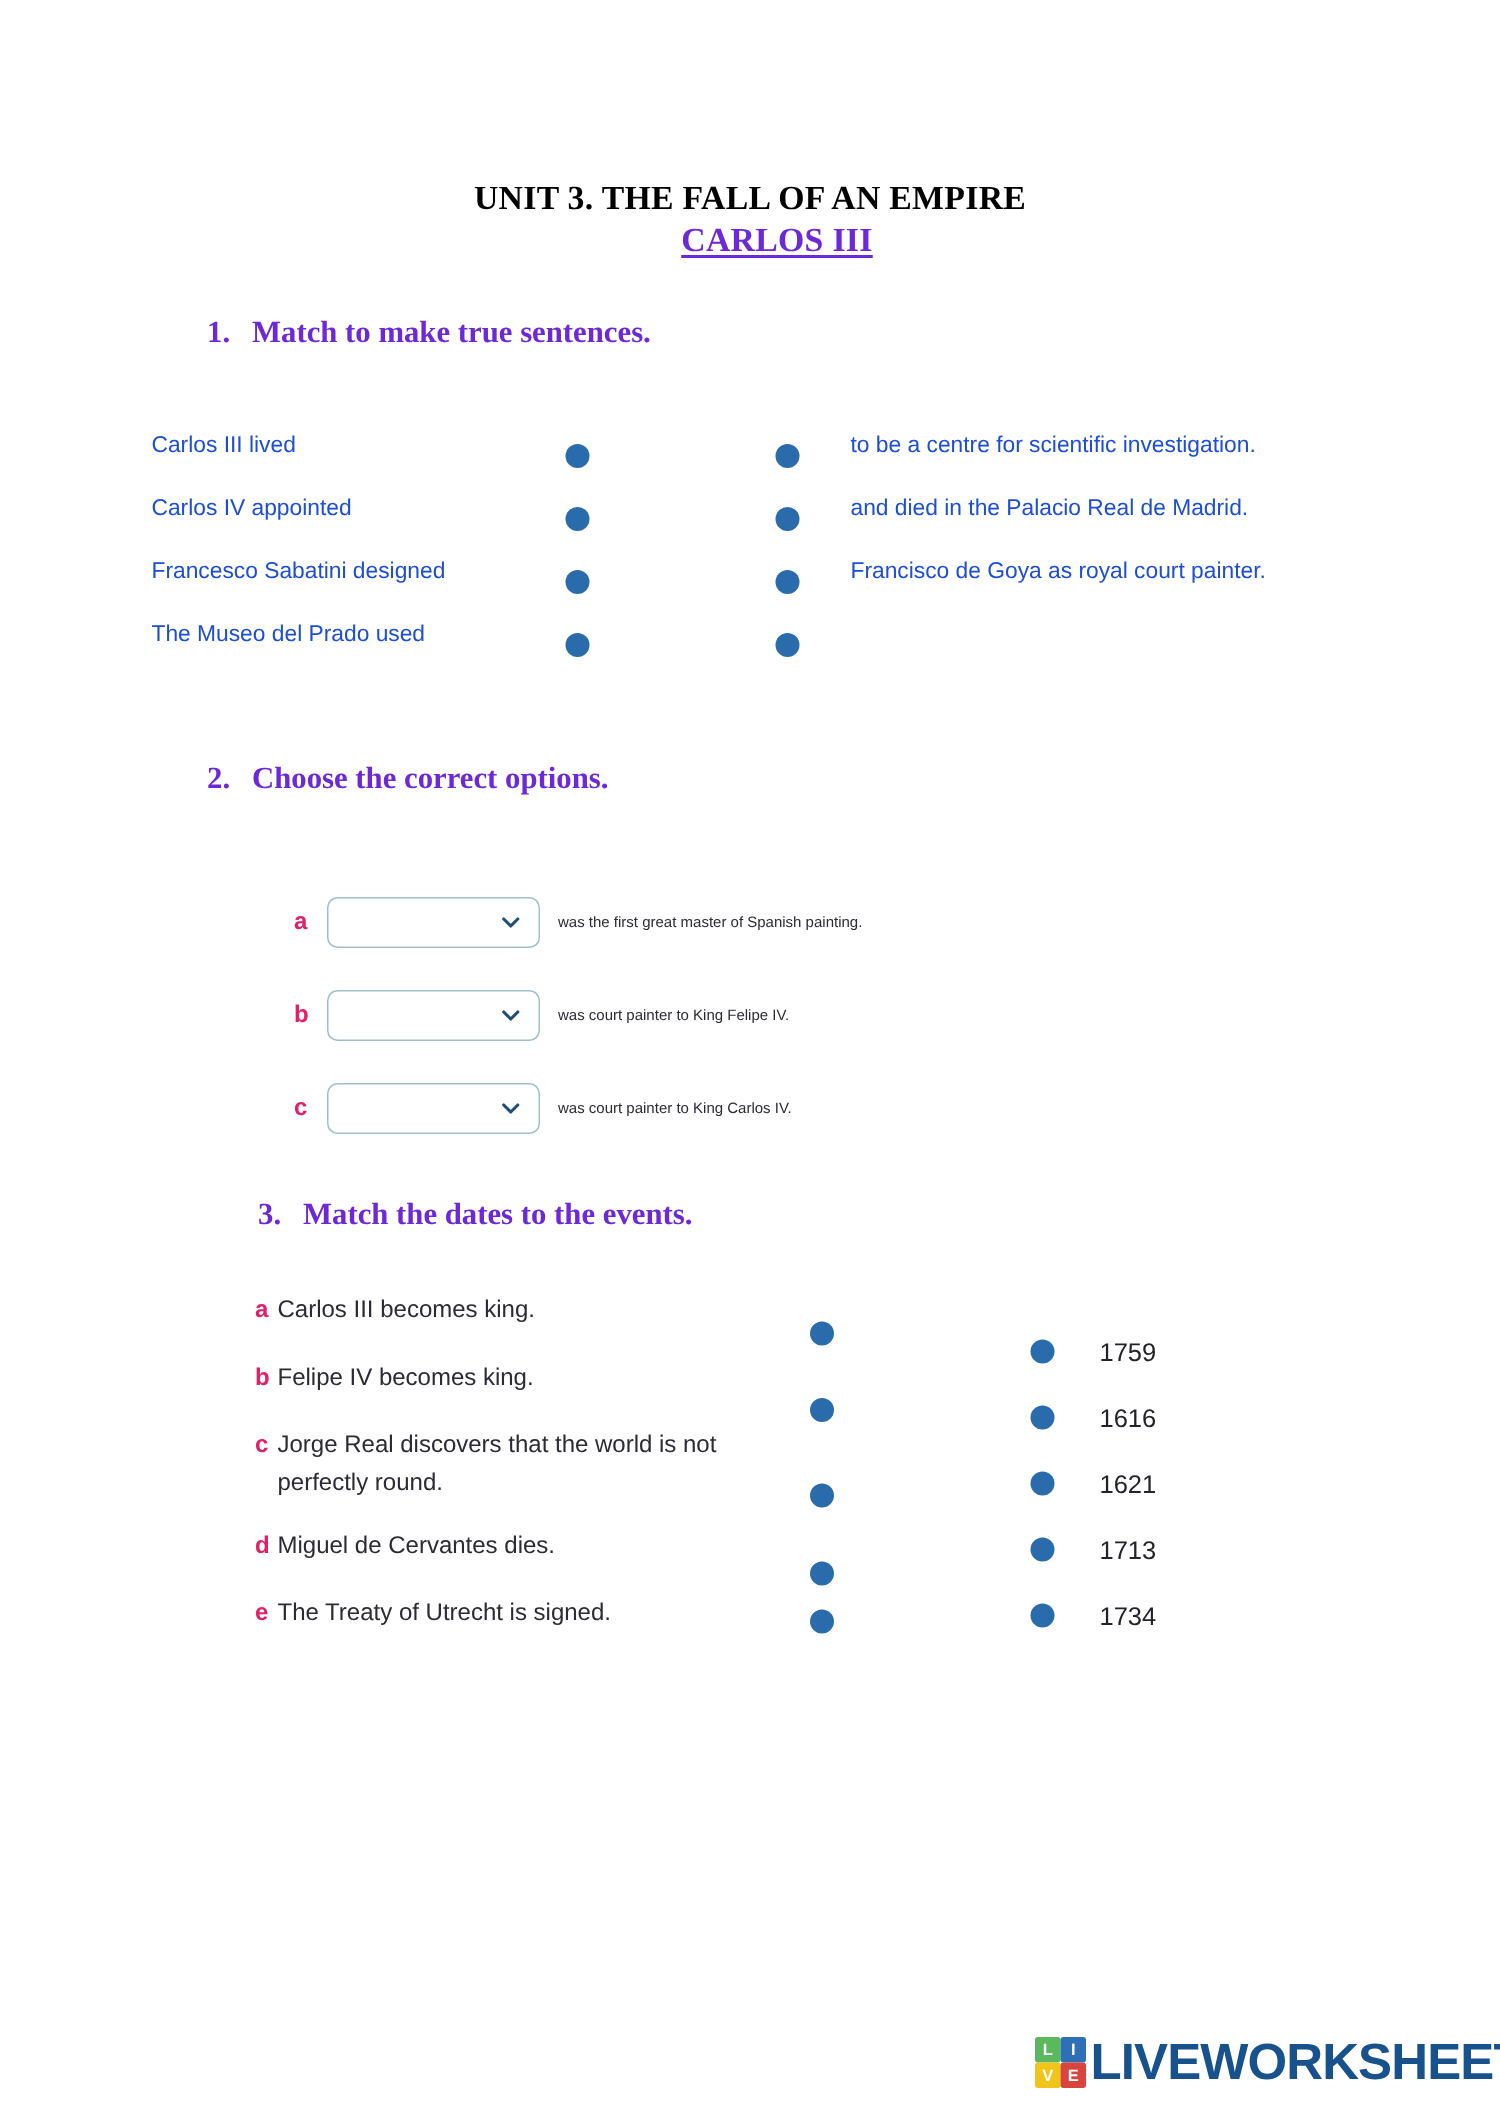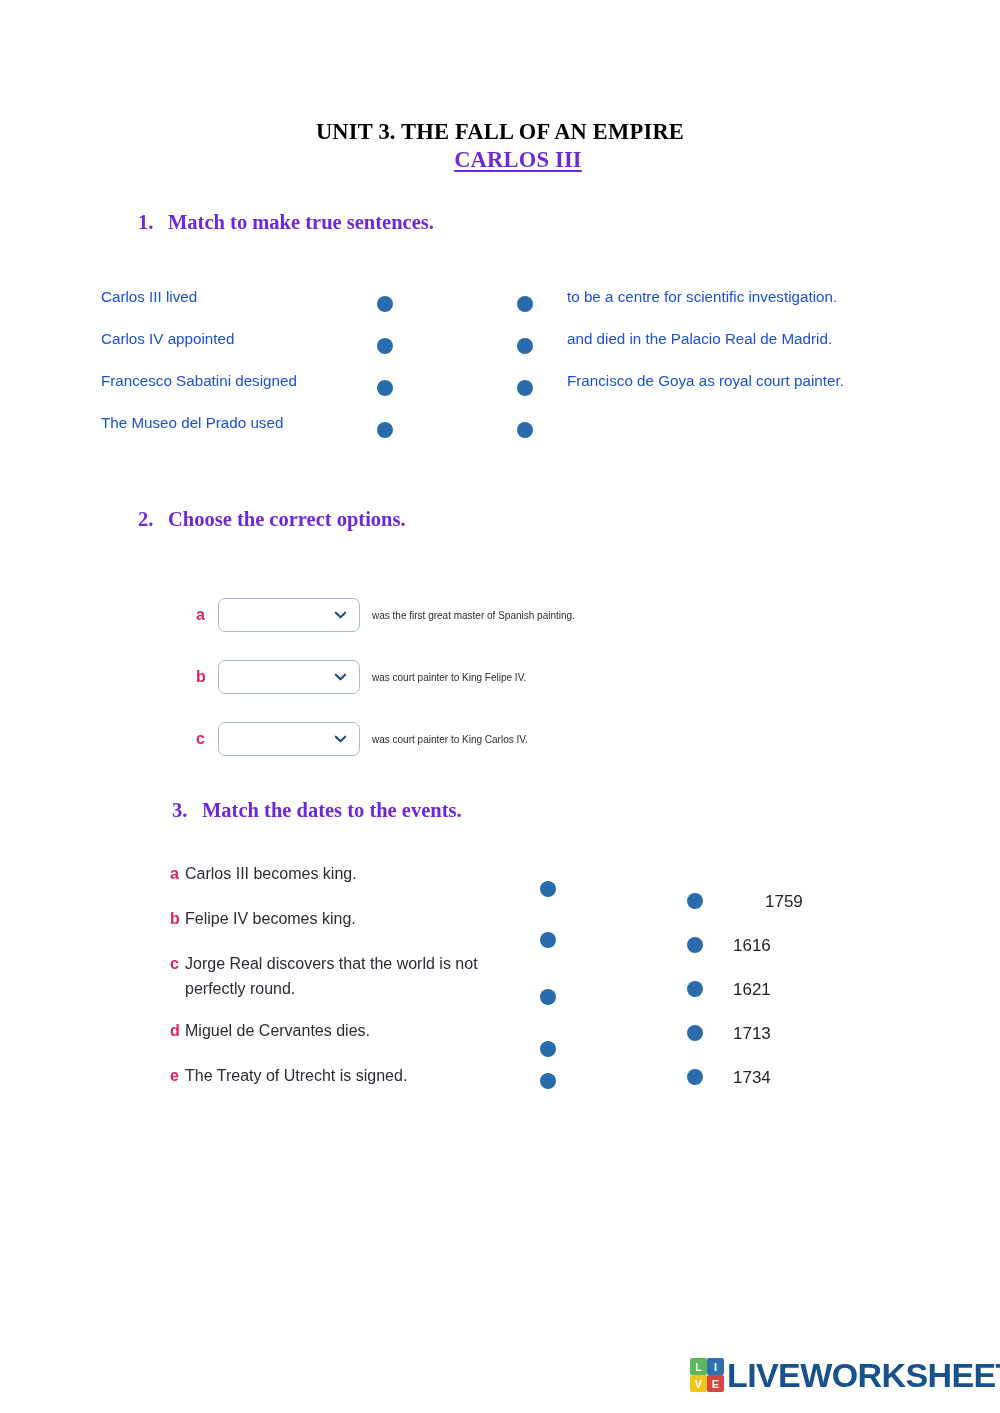--- a/index.html
+++ b/index.html
@@ -373,21 +373,21 @@
       </div>
     <div class="ex3-dotcell" style="height:45px;">
         <span class="dot"></span>
       </div>
     <div class="ex3-dotcell" style="height:20px;">
         <span class="dot"></span>
       </div>
   </div>
 
   <div id="ex3-dots-right">
-    <div class="ex3-dotcell" style="height:44px;gap:32px;">
+    <div class="ex3-dotcell" style="height:44px;">
       <span class="dot"></span>
       <span class="date-label">1759</span>
     </div>
     <div class="ex3-dotcell" style="height:44px;">
       <span class="dot"></span>
       <span class="date-label">1616</span>
     </div>
     <div class="ex3-dotcell" style="height:44px;">
       <span class="dot"></span>
       <span class="date-label">1621</span>

